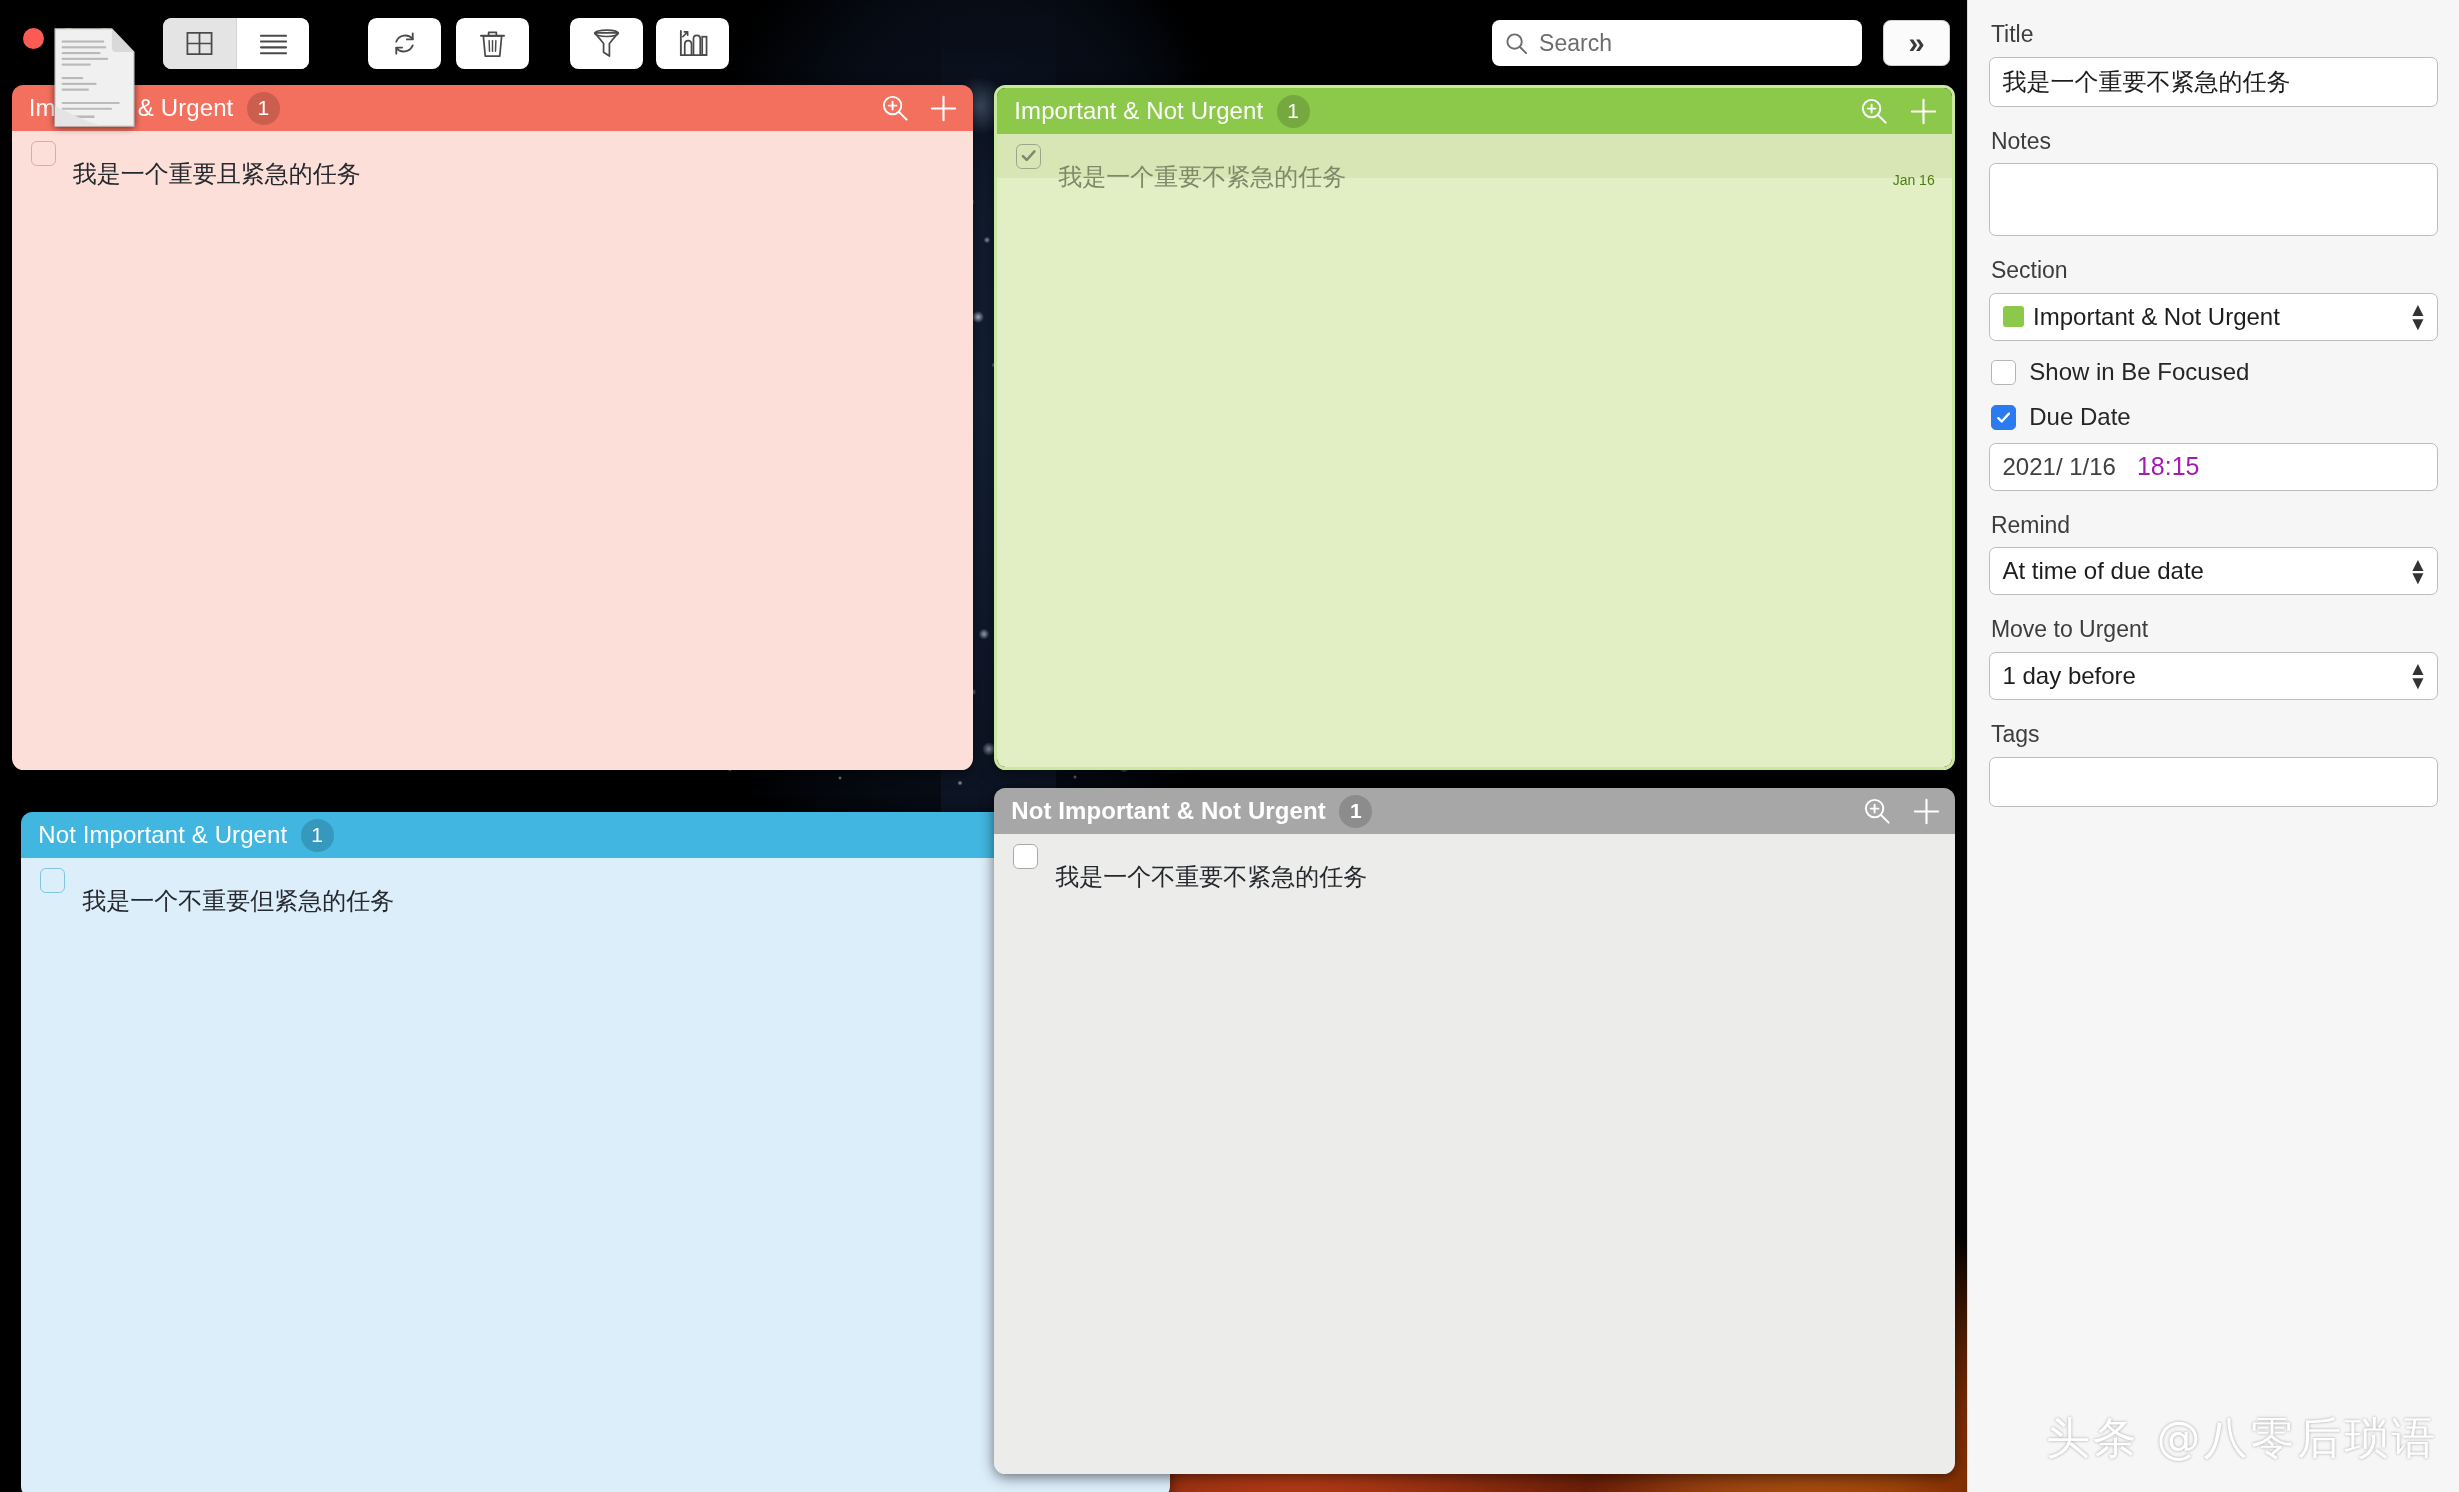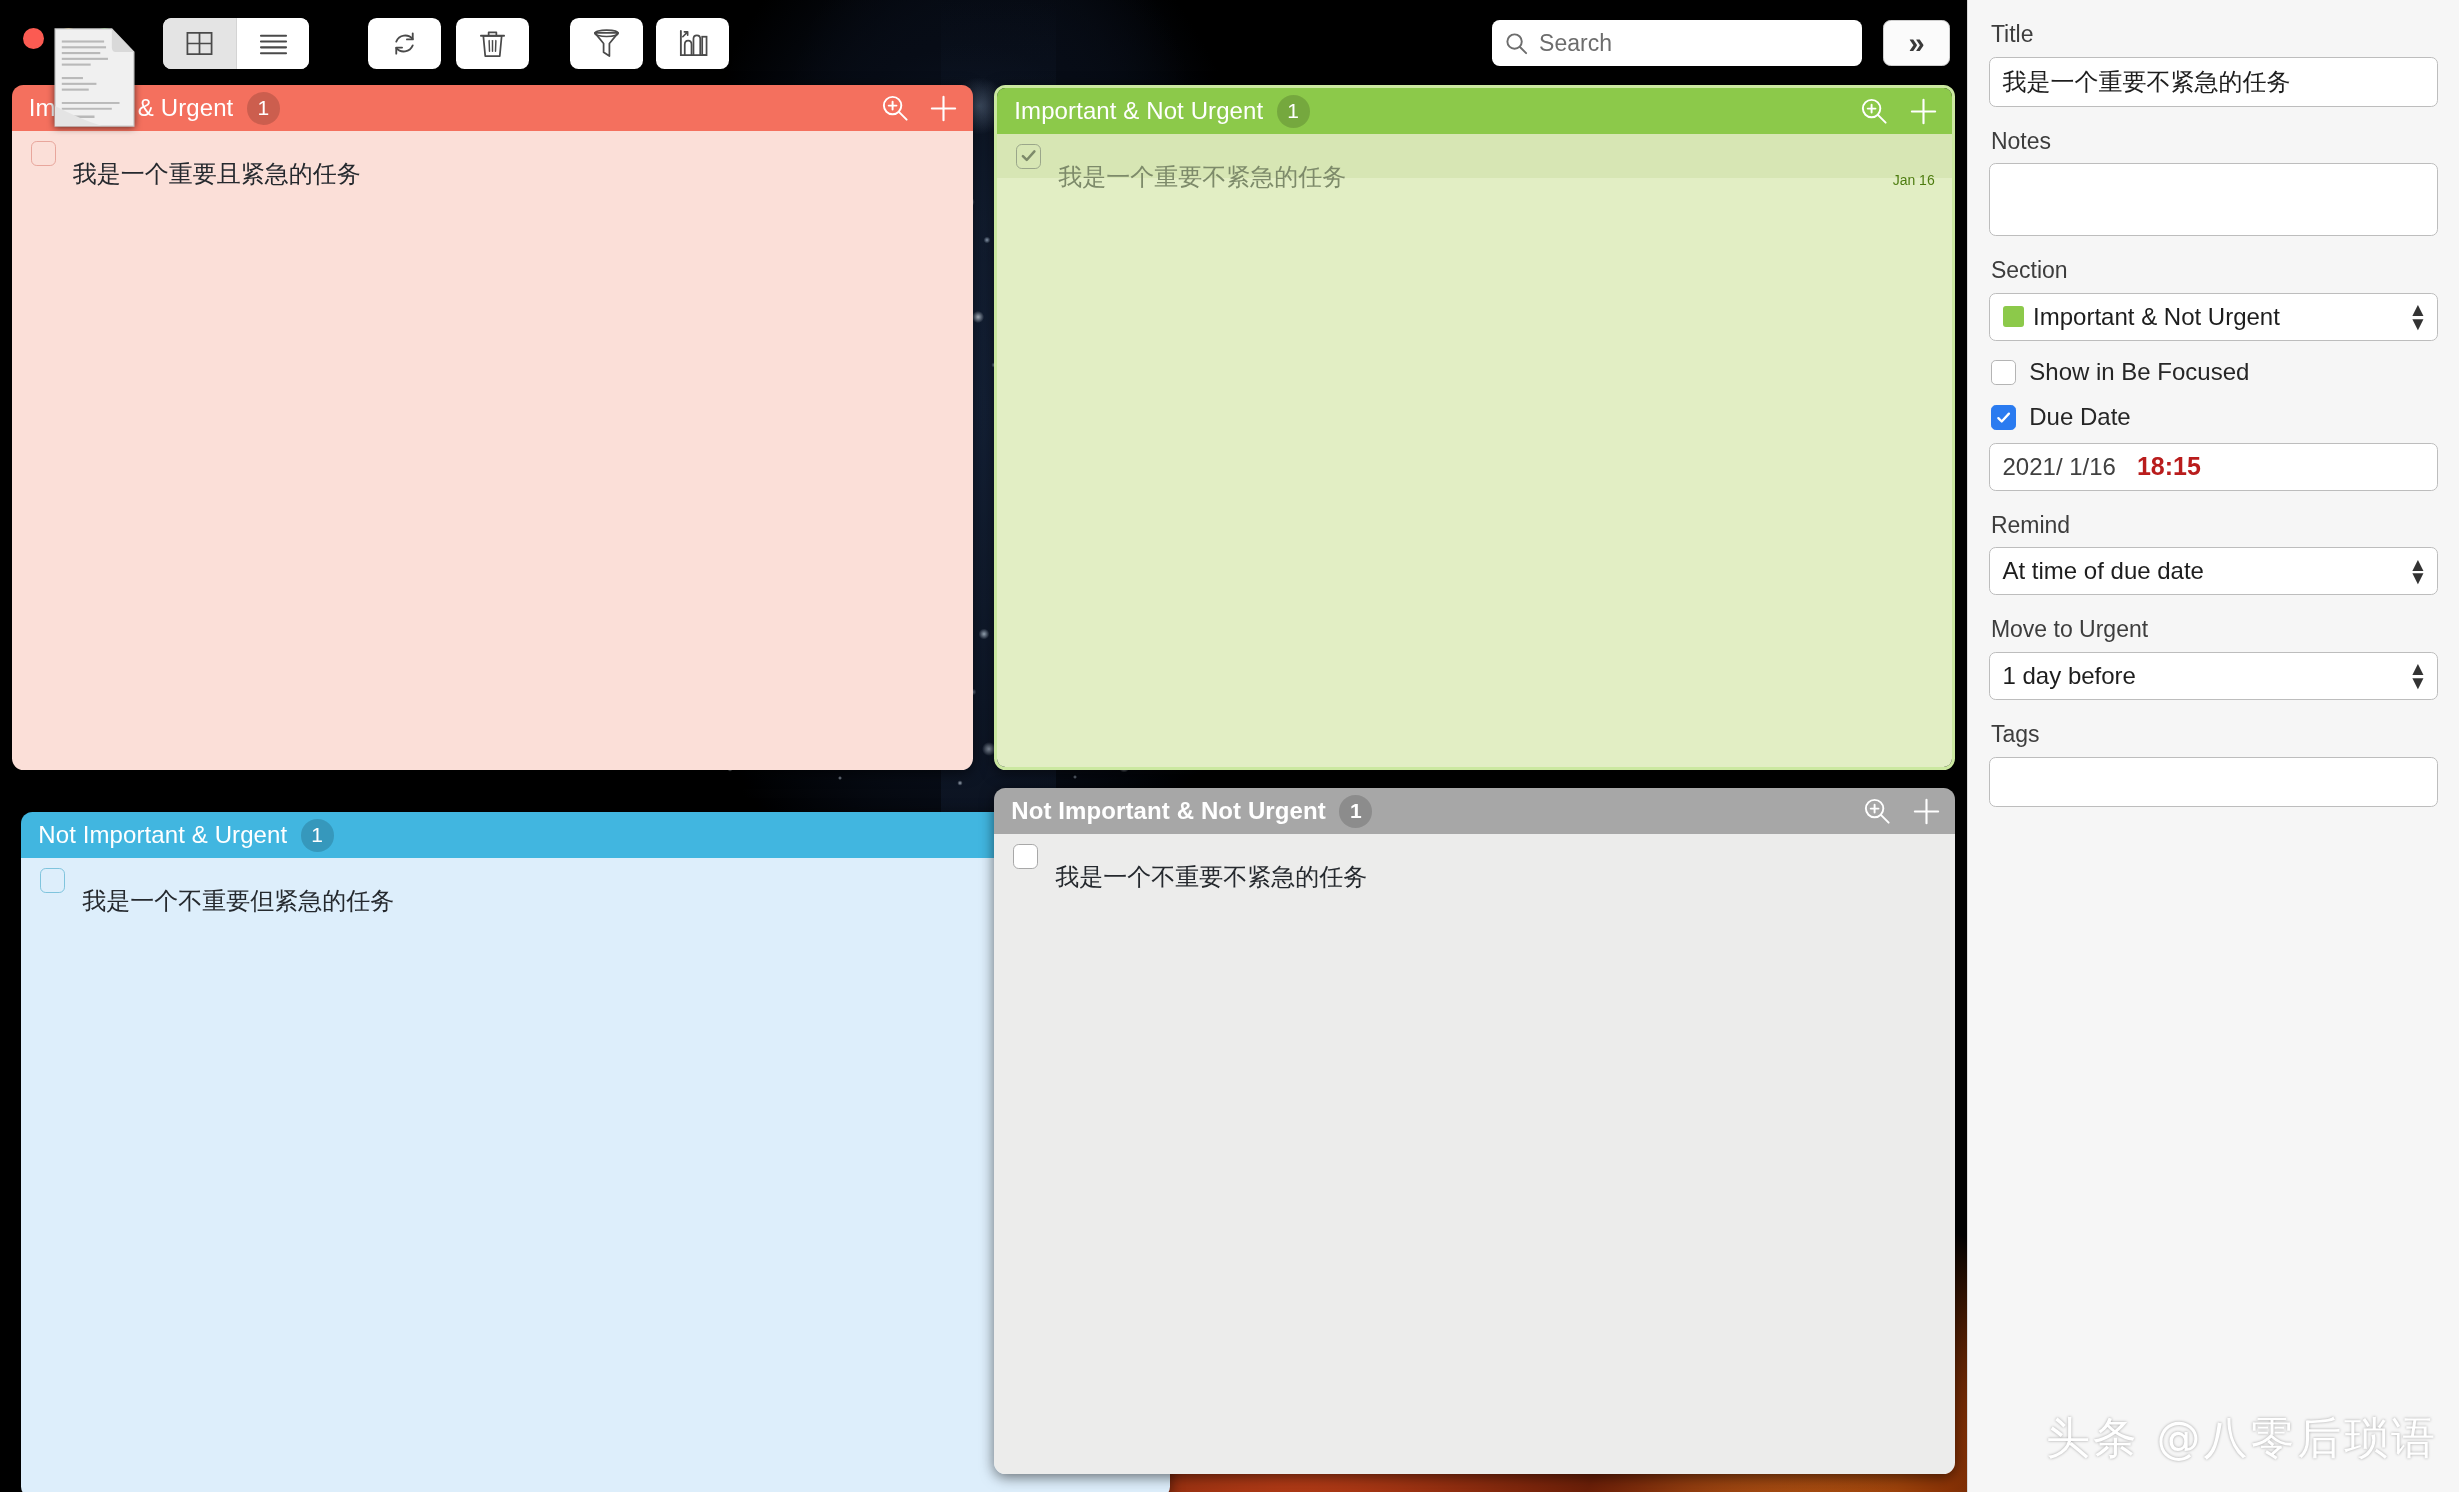--- a/index.html
+++ b/index.html
@@ -207,21 +207,21 @@
     background: #2a7bf0; border-color: #2a7bf0;
     display: flex; align-items: center; justify-content: center;
   }
   .check-label { font-size: 24px; color: #262626; }
   .date-input {
     width: 100%; background: #fff; border: 1px solid #bdbdbd;
     border-radius: 6.7px; height: 48px; display: flex; align-items: center;
     padding: 0 12.5px; gap: 21px; margin-top: 11.5px;
   }
   .date-dim { font-size: 24px; color: #404040; }
-  .date-strong { font-size: 25px; color: #b91c1c; font-weight: 700; }
+  .date-strong { font-size: 25px; color: #a21caf; font-weight: 400; }
 
   
   .watermark {
     position: absolute; right: 21px; bottom: 25px;
     font-size: 44px; color: #fff; letter-spacing: 2.9px;
     font-family: "DejaVu Sans", sans-serif;
     text-shadow: 0 0 2.9px rgba(0,0,0,.35);
     z-index: 60; white-space: nowrap;
   }
 </style>

